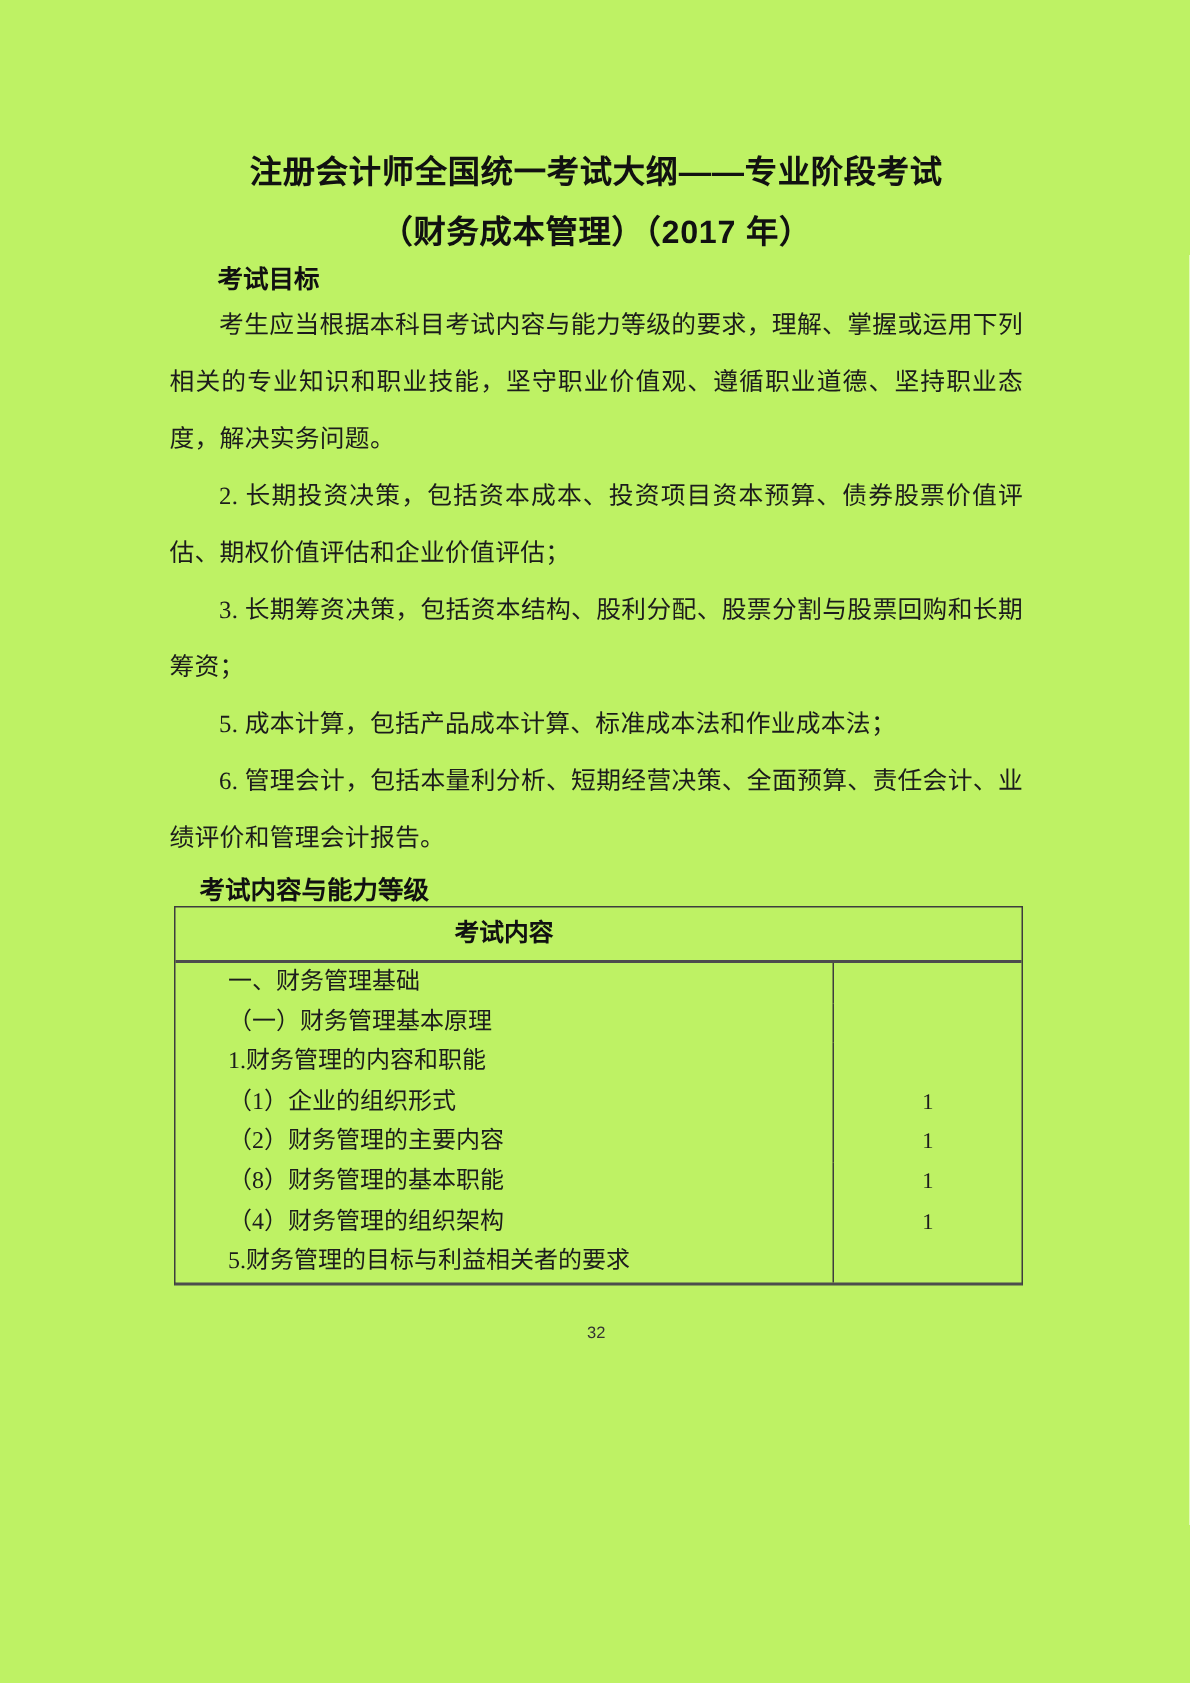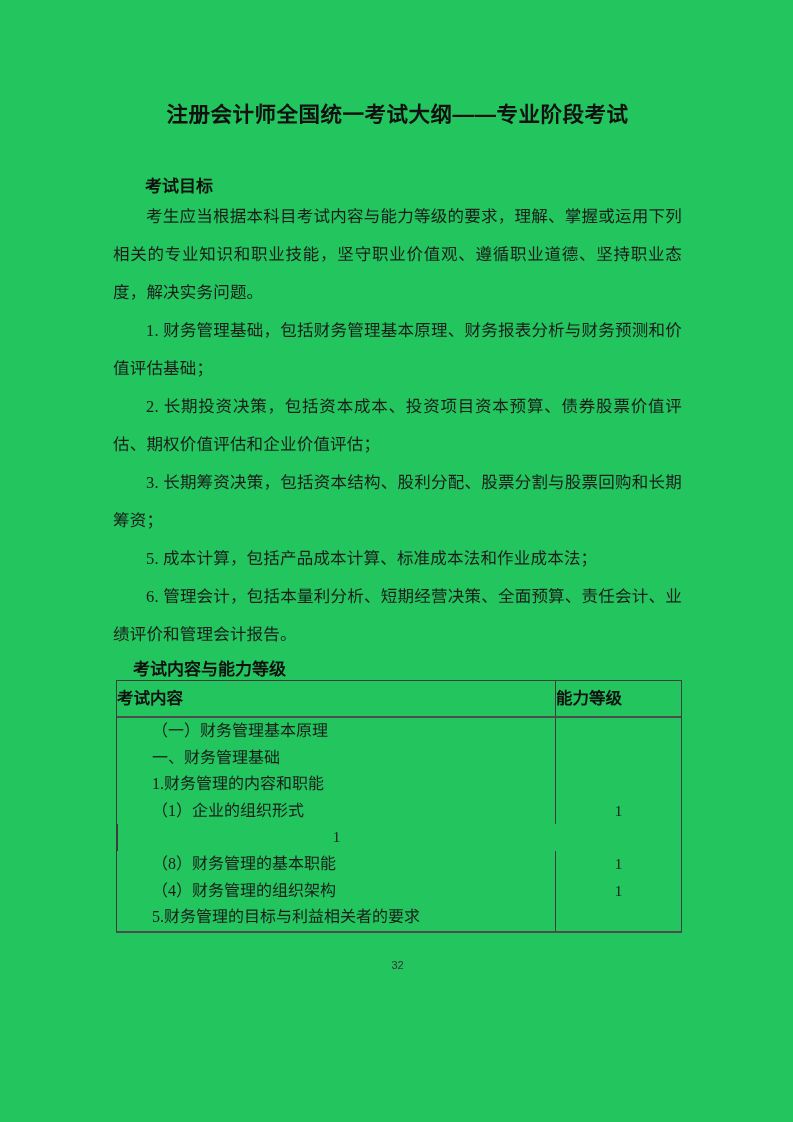--- a/index.html
+++ b/index.html
@@ -3,21 +3,21 @@
 <meta charset="utf-8">
 <style>
   * { box-sizing: border-box; margin: 0; padding: 0; }
   html, body { background: #ffffff; }
   body { font-family: "Liberation Serif", serif; color: #1c1c1c; }
 
   .page {
     position: relative;
     width: 793px;
     height: 1122px;
-    background: #22c55e;
+    background: #bef264;
     overflow: hidden;
   }
 
   .content {
     margin-left: 113px;
     width: 569px;
   }
 
   
   .doc-title {
@@ -32,21 +32,20 @@
   }
 
   
   .section-heading {
     font-family: "Liberation Sans", sans-serif;
     font-weight: bold;
     font-size: 17px;
     color: #111111;
   }
   .heading-objectives {
-    margin-top: 40px;
     margin-left: 32px;
     line-height: 23px;
   }
   .heading-content {
     margin-top: 5px;
     margin-left: 20px;
     line-height: 21px;
   }
 
   
@@ -70,24 +69,24 @@
     border-bottom: 2px solid #4d4d4d;
     margin-top: 0;
   }
   .thead {
     display: grid;
     grid-template-columns: 438px 1fr;
     border-bottom: 2px solid #4d4d4d;
     height: 37px;
   }
   .th {
-    font-family: Liberation Serif, serif;
+    font-family: Liberation Mono, monospace;
     font-weight: bold;
     font-size: 16.5px;
-    text-align: left;
+    text-align: center;
     line-height: 35px;
     color: #111111;
   }
   .th.level-col { border-left: 1px solid #3d3d3d; }
   .trow {
     display: grid;
     grid-template-columns: 438px 1fr;
     height: 26.6px;
   }
   .td {
@@ -113,71 +112,71 @@
   }
 </style>
 </head>
 <body>
 
 <div class="page">
   <div class="content">
 
     <div class="doc-title">
       <div>注册会计师全国统一考试大纲——专业阶段考试</div>
+      <div>（财务成本管理）（2017 年）</div>
     </div>
 
     <div class="section-heading heading-objectives">考试目标</div>
 
     <div class="body-text">
       <p>考生应当根据本科目考试内容与能力等级的要求，理解、掌握或运用下列相关的专业知识和职业技能，坚守职业价值观、遵循职业道德、坚持职业态度，解决实务问题。</p>
       <div>
 
-          <p>1. 财务管理基础，包括财务管理基本原理、财务报表分析与财务预测和价值评估基础；</p>
 
           <p>2. 长期投资决策，包括资本成本、投资项目资本预算、债券股票价值评估、期权价值评估和企业价值评估；</p>
 
           <p>3. 长期筹资决策，包括资本结构、股利分配、股票分割与股票回购和长期筹资；</p>
 
 
           <p>5. 成本计算，包括产品成本计算、标准成本法和作业成本法；</p>
 
           <p>6. 管理会计，包括本量利分析、短期经营决策、全面预算、责任会计、业绩评价和管理会计报告。</p>
         </div>
     </div>
 
     <div class="section-heading heading-content">考试内容与能力等级</div>
 
     <div class="ctable">
       <div class="thead">
         <div class="th">考试内容</div>
-        <div class="th level-col">能力等级</div>
       </div>
       <div>
 
           <div class="trow">
-            <div class="td row-content">（一）财务管理基本原理</div>
+            <div class="td row-content">一、财务管理基础</div>
             <div class="td row-level"></div>
           </div>
 
           <div class="trow">
-            <div class="td row-content">一、财务管理基础</div>
+            <div class="td row-content">（一）财务管理基本原理</div>
             <div class="td row-level"></div>
           </div>
 
           <div class="trow">
             <div class="td row-content">1.财务管理的内容和职能</div>
             <div class="td row-level"></div>
           </div>
 
           <div class="trow">
             <div class="td row-content">（1）企业的组织形式</div>
             <div class="td row-level">1</div>
           </div>
 
           <div class="trow">
+            <div class="td row-content">（2）财务管理的主要内容</div>
             <div class="td row-level">1</div>
           </div>
 
           <div class="trow">
             <div class="td row-content">（8）财务管理的基本职能</div>
             <div class="td row-level">1</div>
           </div>
 
           <div class="trow">
             <div class="td row-content">（4）财务管理的组织架构</div>

